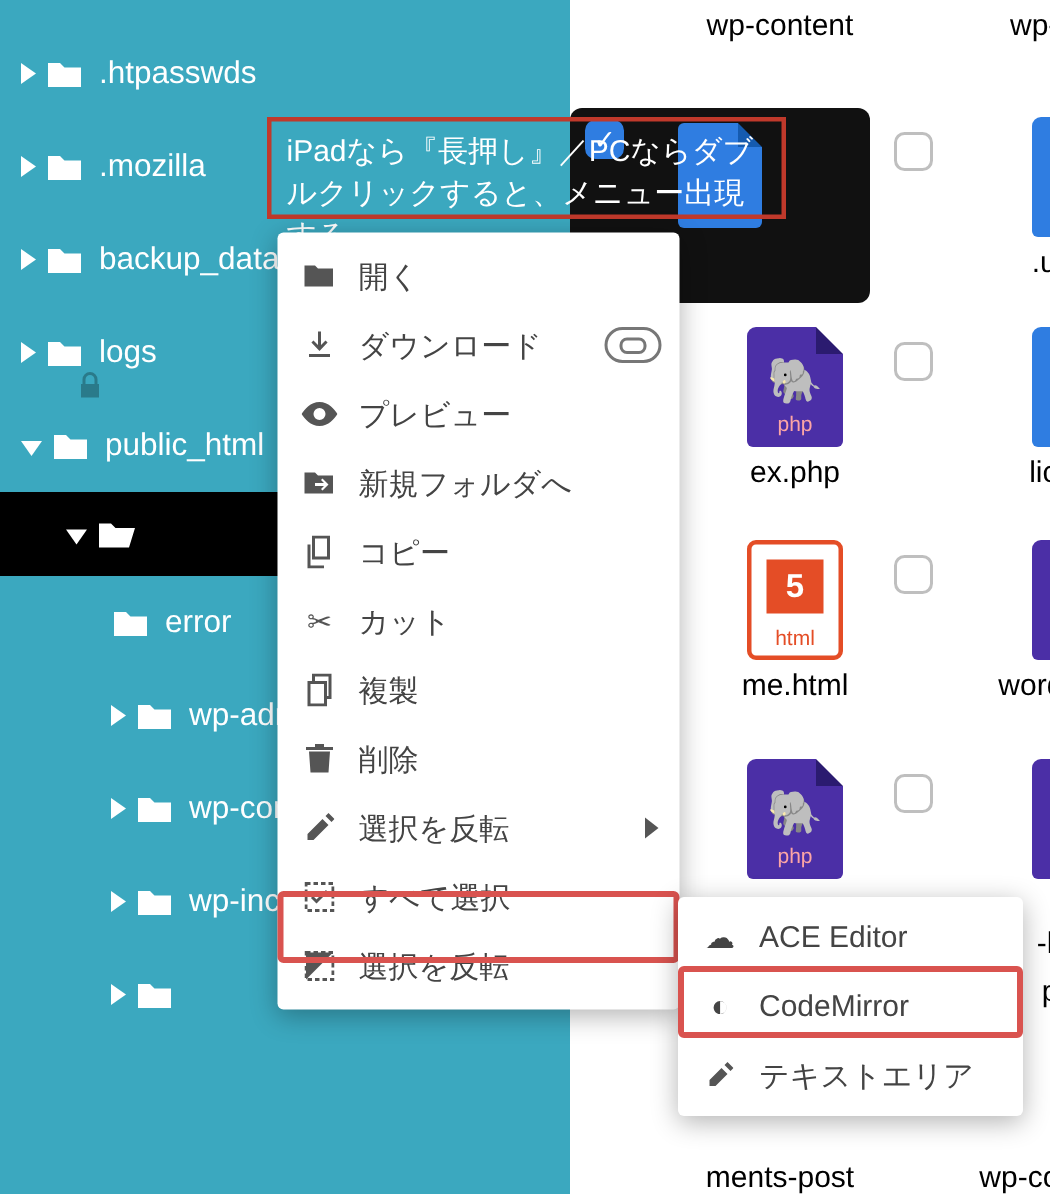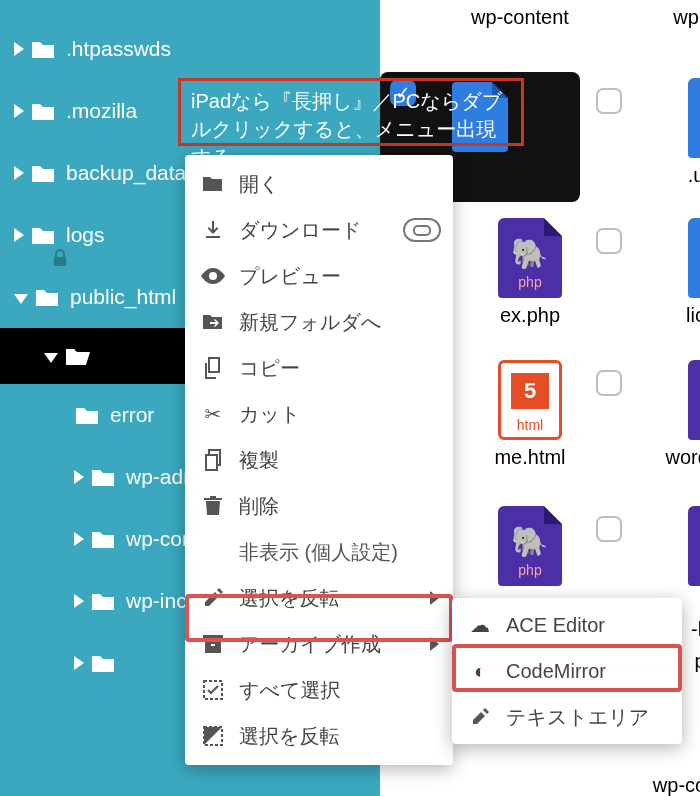--- a/index.html
+++ b/index.html
@@ -232,20 +232,23 @@
         <div class="tag">php</div>
       </div>
   </div>
   <div class="file-cell" style="left:300px; top:612px; width:40px">
     <div class="file-name">-h</div>
   </div>
   <div class="file-cell" style="left:310px; top:644px; width:20px">
     <div class="file-name">p</div>
   </div>
 
+  <div class="file-cell" style="left:60px; top:768px;">
+    <div class="file-name">ments-post</div>
+  </div>
   <div class="file-cell" style="left:244px; top:768px;">
     <div class="file-name">wp-config-s</div>
   </div>
 </div>
 
 <div class="sel-tile">
   <div class="check">✓</div>
   <div class="doc"></div>
   <div class="lbl">access</div>
 </div>
@@ -310,40 +313,27 @@
     <span>複製</span>
   </div>
   <div class="ctx-item">
     <span class="ico">
         <svg width="18" height="20">
           <path fill="#555" d="M2 5h14l-1 14H3zM0 2h18v2H0zM6 0h6v2H6z"></path>
         </svg>
       </span>
     <span>削除</span>
   </div>
-  <div class="ctx-item noicon">
-    <span>非表示 (個人設定)</span>
-  </div>
   <div class="ctx-item">
     <span class="ico">
         <svg width="20" height="20">
           <path fill="#555" d="M2 14l10-10 4 4-10 10H2zM14 2l2-2 4 4-2 2z"></path>
         </svg>
       </span>
     <span>選択を反転</span>
-    <span class="arrow"></span>
-  </div>
-  <div class="ctx-item">
-    <span class="ico">
-        <svg width="20" height="18">
-          <path fill="#555" d="M0 0h20v5H0zM2 6h16v12H2z"></path>
-          <path fill="#fff" d="M8 9h4v2H8z"></path>
-        </svg>
-      </span>
-    <span>アーカイブ作成</span>
     <span class="arrow"></span>
   </div>
   <div class="ctx-item">
     <span class="ico">
         <svg width="20" height="20">
           <rect x="1" y="1" width="18" height="18" fill="none" stroke="#555" stroke-width="2" stroke-dasharray="3 2"></rect>
           <path stroke="#555" stroke-width="2" fill="none" d="M5 10l3 3 7-7"></path>
         </svg>
       </span>
     <span>すべて選択</span>

